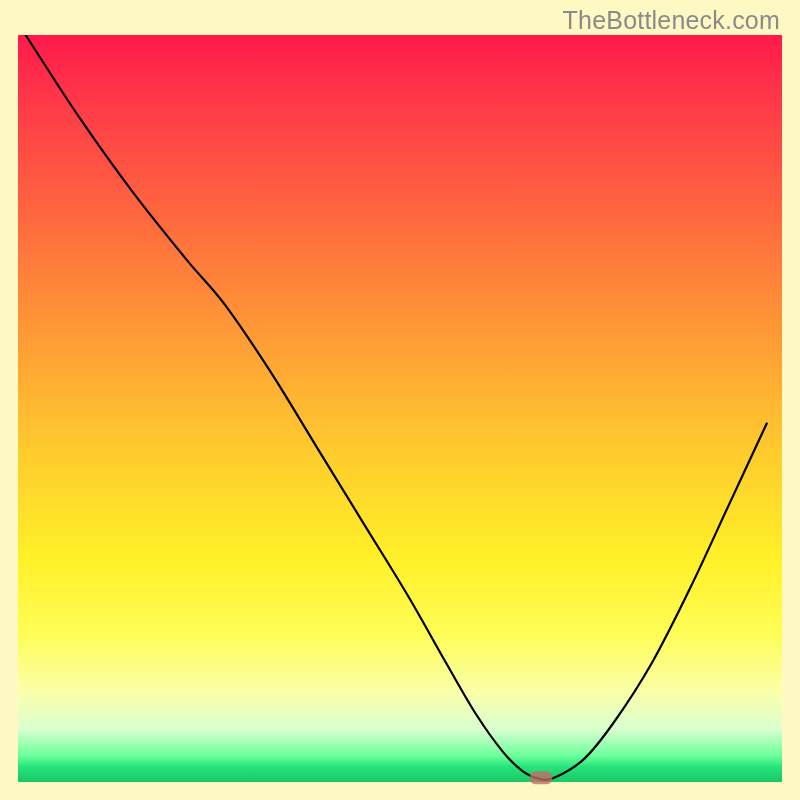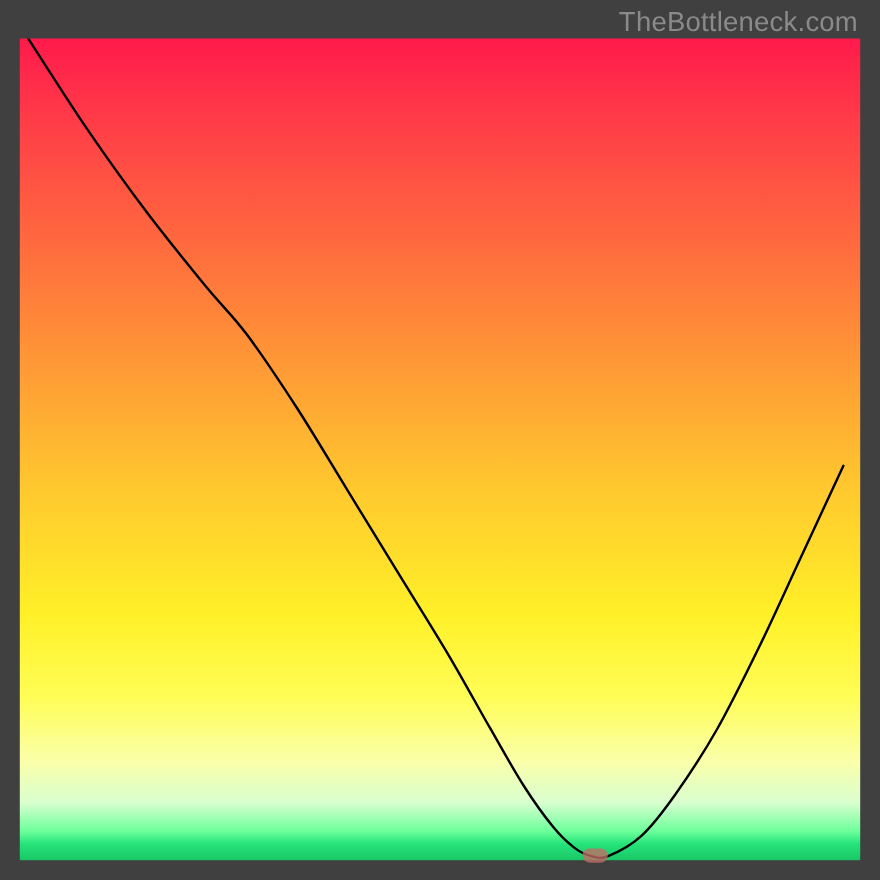--- a/index.html
+++ b/index.html
@@ -1,21 +1,21 @@
 <!DOCTYPE html>
 <html><head>
 <meta charset="utf-8">
 <style>
   * { margin: 0; padding: 0; box-sizing: border-box; }
   html, body { width: 800px; height: 800px; overflow: hidden; background: #000; }
   .frame {
     position: relative;
     width: 800px;
     height: 800px;
-    background: #404040;
+    background: #fef9c3;
   }
   .plot-area {
     position: absolute;
     left: 18px;
     top: 35px;
     width: 764px;
     height: 747px;
     background: linear-gradient(to bottom,
       #ff1a4b 0%,
       #ff3c48 10%,

